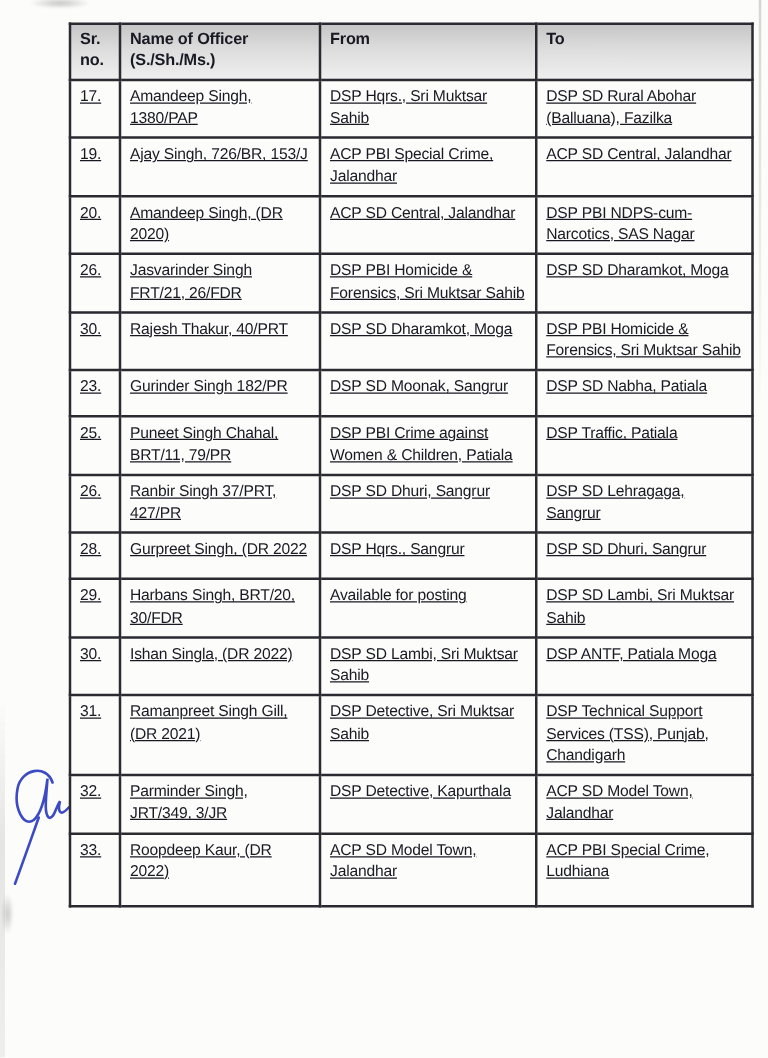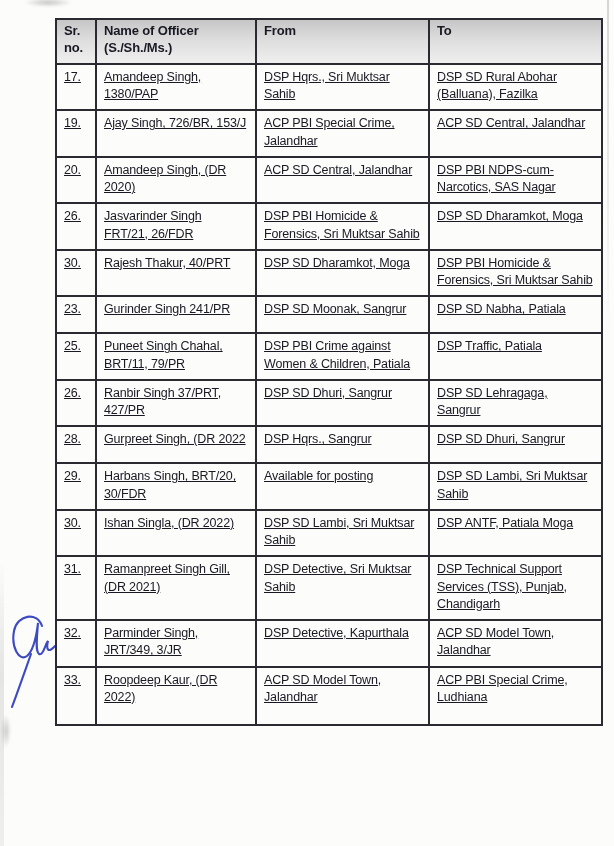--- a/index.html
+++ b/index.html
@@ -130,21 +130,21 @@
     <td class="cell-to">DSP SD Dharamkot, Moga</td>
   </tr>
       <tr>
     <td class="cell-sr">30.</td>
     <td class="cell-name">Rajesh Thakur, 40/PRT</td>
     <td class="cell-from">DSP SD Dharamkot, Moga</td>
     <td class="cell-to">DSP PBI Homicide &amp; Forensics, Sri Muktsar Sahib</td>
   </tr>
       <tr>
     <td class="cell-sr">23.</td>
-    <td class="cell-name">Gurinder Singh 241/PR</td>
+    <td class="cell-name">Gurinder Singh 182/PR</td>
     <td class="cell-from">DSP SD Moonak, Sangrur</td>
     <td class="cell-to">DSP SD Nabha, Patiala</td>
   </tr>
       <tr>
     <td class="cell-sr">25.</td>
     <td class="cell-name">Puneet Singh Chahal, BRT/11, 79/PR</td>
     <td class="cell-from">DSP PBI Crime against Women &amp; Children, Patiala</td>
     <td class="cell-to">DSP Traffic, Patiala</td>
   </tr>
       <tr>

